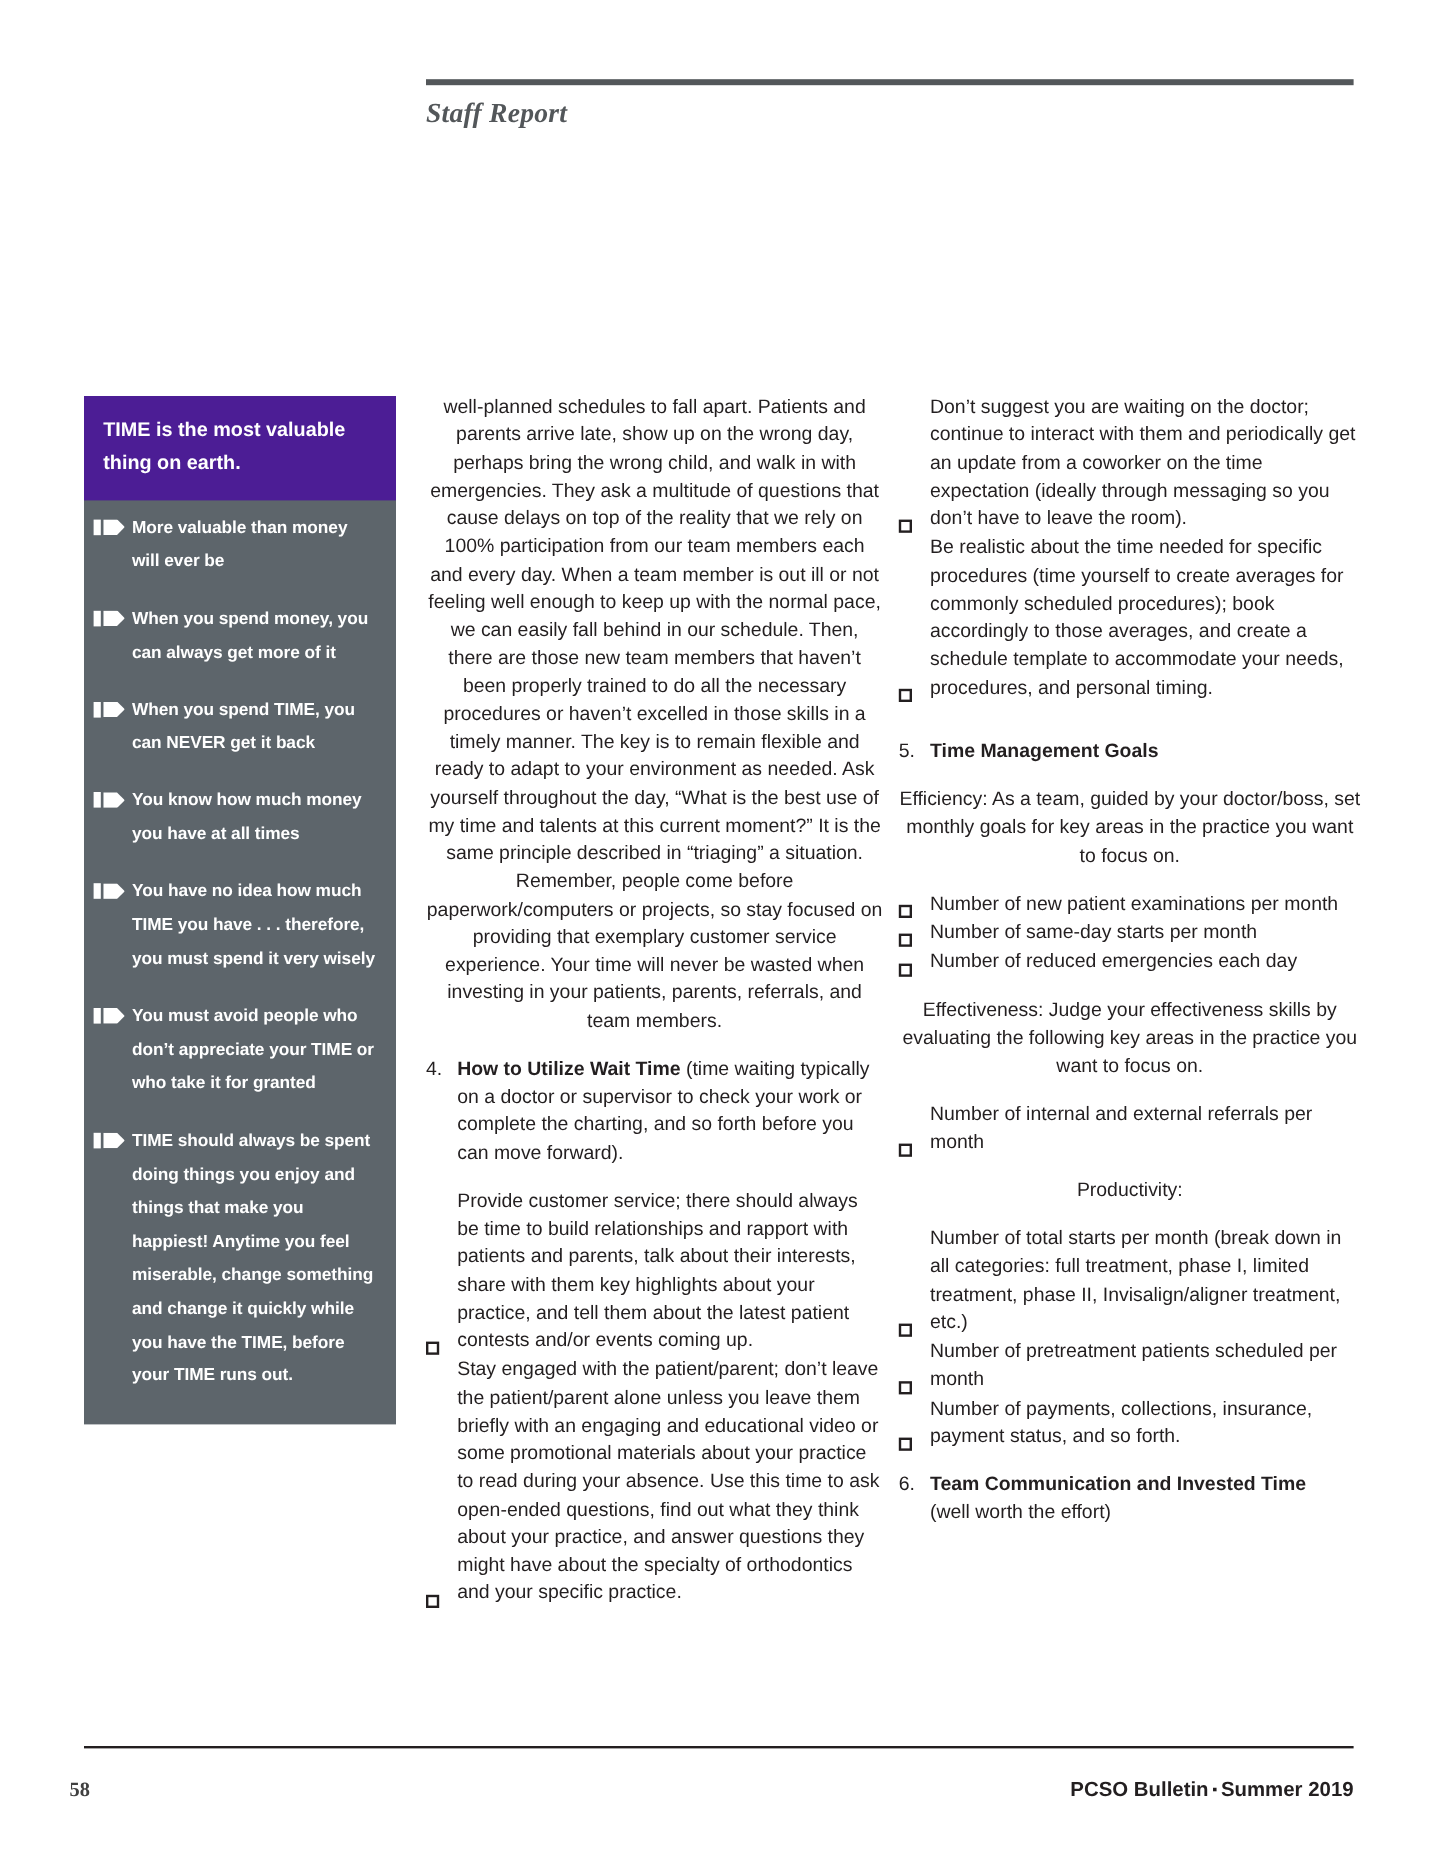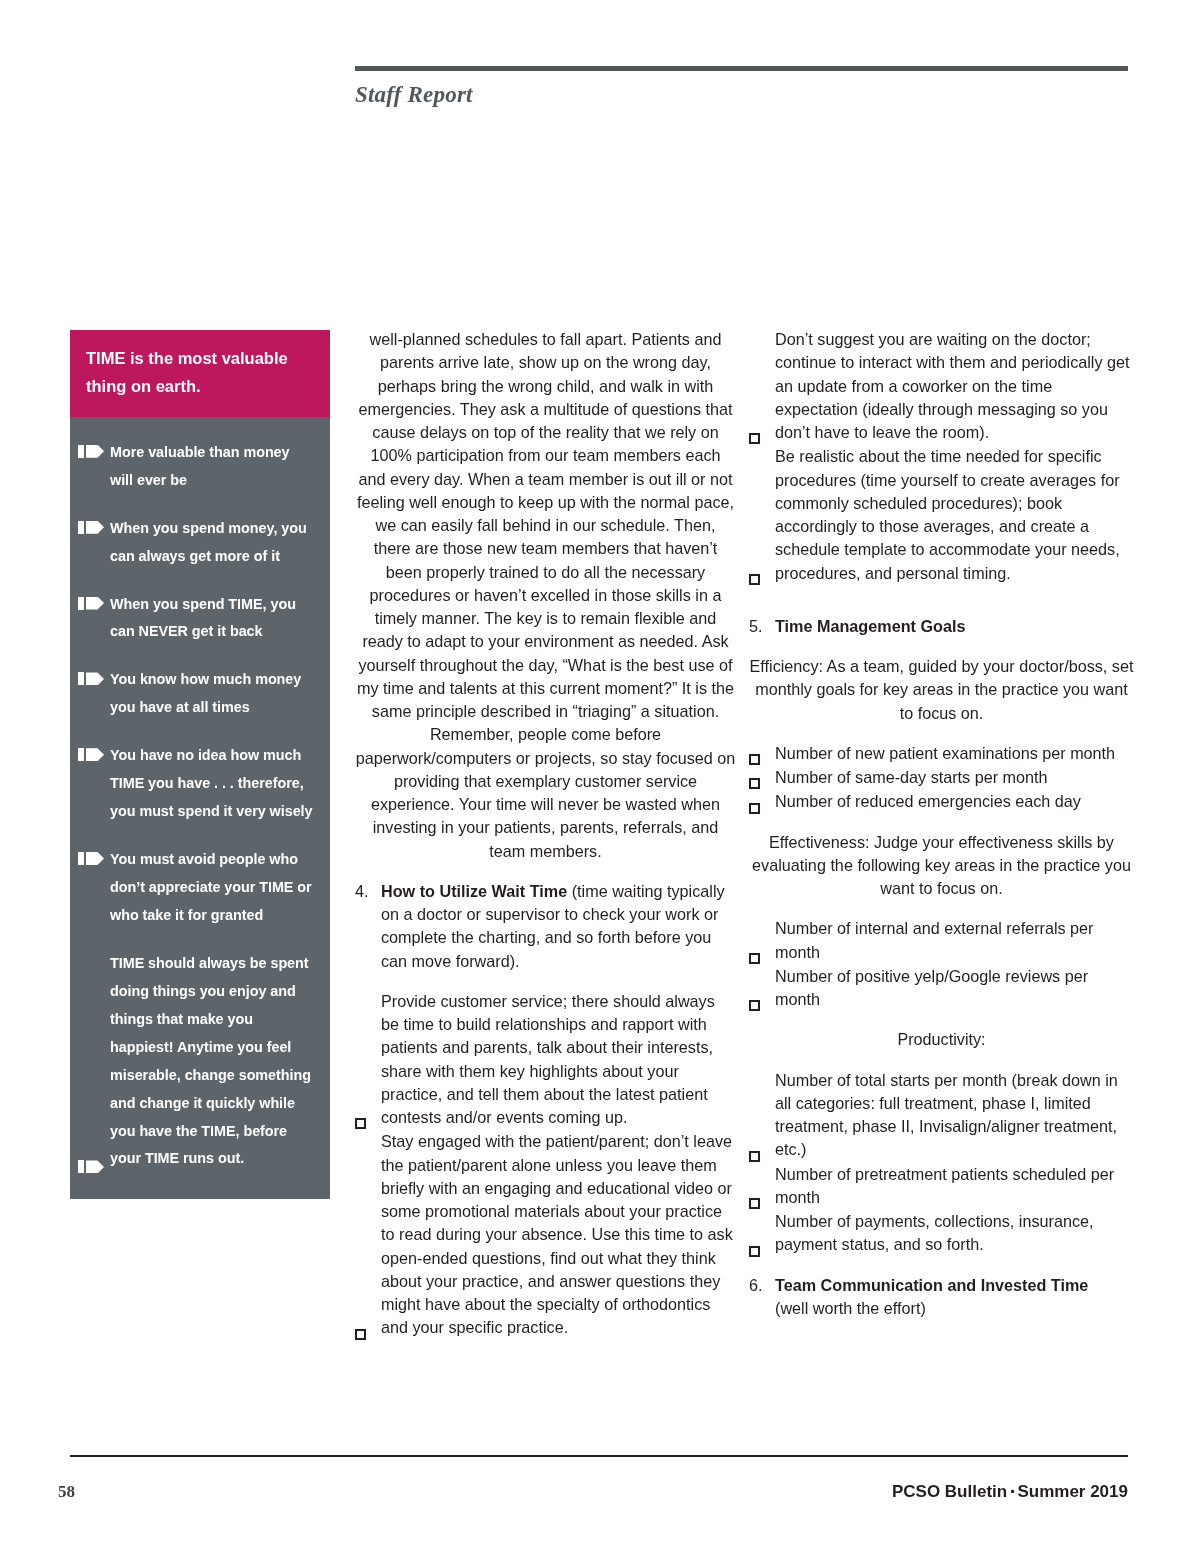--- a/index.html
+++ b/index.html
@@ -41,38 +41,38 @@
   
   .sidebar {
     position: absolute;
     left: 70px;
     top: 330px;
     width: 260px;
     background: #5d656b;
     color: #ffffff;
   }
   .sidebar-header {
-    background: #be185d;
+    background: #4c1d95;
     padding: 14px 16px 16px 16px;
   }
   .sidebar-header-text {
     font-size: 16.5px;
     font-weight: bold;
     line-height: 1.72;
     color: #ffffff;
   }
   .sidebar-body {
-    padding: 22px 14px 26px 8px;
+    padding: 10px 14px 26px 8px;
   }
   .sb-item {
     display: flex;
     align-items: flex-start;
     margin-bottom: 20px;
   }
-  .sb-item:last-child { margin-bottom: 0; align-items: flex-end; }
+  .sb-item:last-child { margin-bottom: 0; }
   .sb-bullet {
     flex: 0 0 auto;
     width: 26px;
     height: 13px;
     margin-top: 6px;
     margin-right: 6px;
     position: relative;
   }
   .sb-bullet .tab {
     position: absolute;
@@ -339,26 +339,20 @@
 
   <p class="p">Effectiveness: Judge your effectiveness skills by evaluating the following key areas in the practice you want to focus on.</p>
 
   <div class="chk-list">
     <div class="chk-item">
       <span class="chk-box">
           <span></span>
         </span>
       <span class="chk-text">Number of internal and external referrals per month</span>
     </div>
-    <div class="chk-item">
-      <span class="chk-box">
-          <span></span>
-        </span>
-      <span class="chk-text">Number of positive yelp/Google reviews per month</span>
-    </div>
   </div>
 
   <p class="p">Productivity:</p>
 
   <div class="chk-list">
     <div class="chk-item">
       <span class="chk-box">
           <span></span>
         </span>
       <span class="chk-text">Number of total starts per month (break down in all categories: full treatment, phase I, limited treatment, phase II, Invisalign/aligner treatment, etc.)</span>

